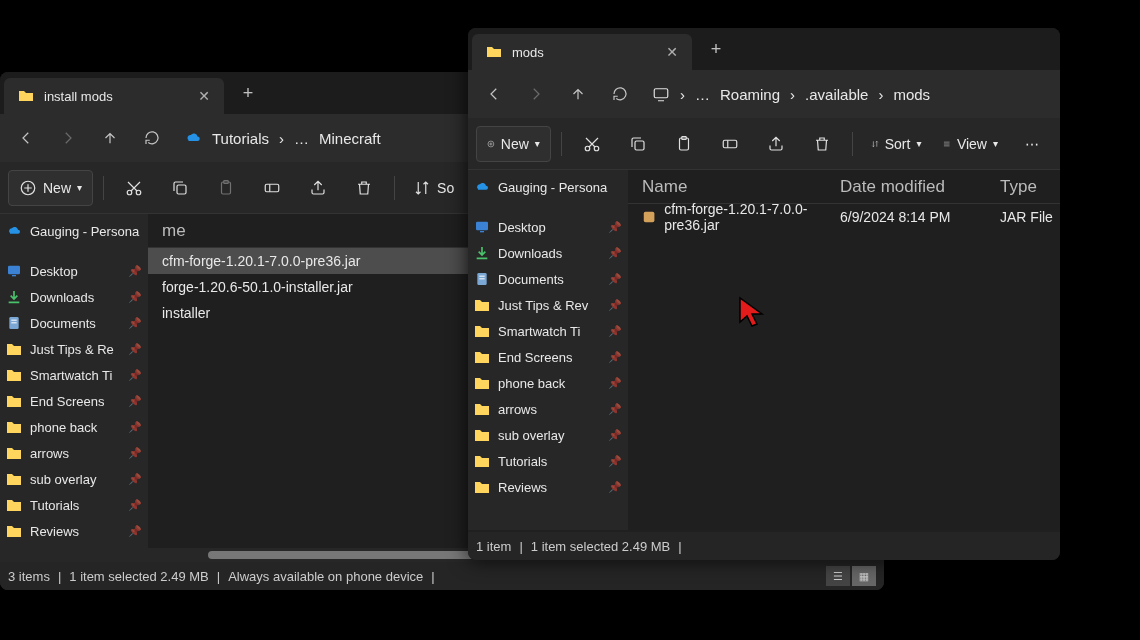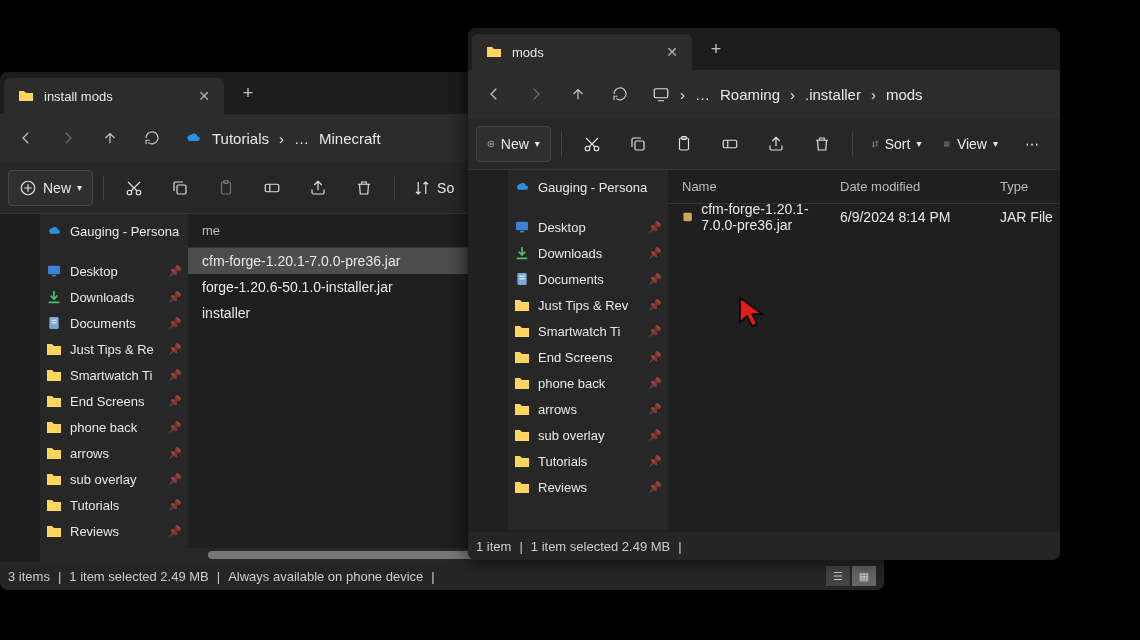--- a/index.html
+++ b/index.html
@@ -19,30 +19,30 @@
 .navbar { display:flex; align-items:center; height:48px; background:#2c2c2c; padding:0 6px; gap:2px; }
 .nav-btn { width:40px; height:40px; display:flex; align-items:center; justify-content:center; opacity:0.85; }
 .nav-btn.dim { opacity:0.35; }
 .crumbs { display:flex; align-items:center; gap:10px; margin-left:10px; font-size:15px; }
 
 .toolbar { display:flex; align-items:center; height:52px; background:#272727; padding:0 8px; gap:6px; border-bottom:1px solid #333; }
 .tool-btn { height:36px; min-width:40px; padding:0 8px; display:flex; align-items:center; justify-content:center; gap:6px; border-radius:4px; }
 .tool-btn.labeled { border:1px solid #444; background:#2f2f2f; padding:0 10px; }
 .tool-sep { width:1px; height:24px; background:#444; margin:0 4px; }
 
-.body-row { display:flex; height:calc(100% - 142px);margin-left:40px; }
+.body-row { display:flex; height:calc(100% - 142px); }
 .w-front .body-row { height:calc(100% - 172px); }
 .sidebar { width:148px; background:#272727; overflow:hidden; padding:4px 0; }
 .w-front .sidebar { width:160px; }
 .side-item { display:flex; align-items:center; height:26px; padding:0 6px; gap:8px; white-space:nowrap; font-size:13px; }
 .side-item.onedrive { margin-bottom:14px; }
 .pin { margin-left:auto; opacity:0.5; font-size:11px; }
 
 .files { flex:1; background:#1f1f1f; display:flex; flex-direction:column; }
-.col-head { display:flex; align-items:center; height:34px; border-bottom:1px solid #333; font-size:13px; color:#bbb; }
+.col-head { display:flex; align-items:center; height:34px; border-bottom:1px solid #333; font-size:17px; color:#bbb; }
 .col-name { padding-left:14px; flex:1; }
 .col-status { width:54px; }
 .col-date { width:160px; }
 .col-type { width:60px; }
 
 .file-row { display:flex; align-items:center; height:26px; font-size:14px; }
 .file-row.selected { background:#4d4d4d; }
 .file-name { padding-left:14px; flex:1; display:flex; align-items:center; gap:8px; }
 .file-status { width:54px; display:flex; align-items:center; gap:4px; }
 .status-dot { width:14px; height:14px; border-radius:50%; background:#3ba13b; display:flex; align-items:center; justify-content:center; font-size:9px; }
@@ -338,21 +338,21 @@
       </div>
     <div class="crumbs">
       <svg class="svg-icon" viewBox="0 0 24 24">
           <rect x="3" y="5" width="18" height="12" rx="2"></rect>
           <path d="M8 21h8"></path>
         </svg>
       <span>›</span>
       <span>…</span>
       <span>Roaming</span>
       <span>›</span>
-      <span>.installer</span>
+      <span>.available</span>
       <span>›</span>
       <span>mods</span>
     </div>
   </div>
 
   <div class="toolbar">
     <div class="tool-btn labeled">
       <svg class="svg-icon" viewBox="0 0 24 24">
           <circle cx="12" cy="12" r="9"></circle>
           <path d="M12 7v10M7 12h10"></path>

